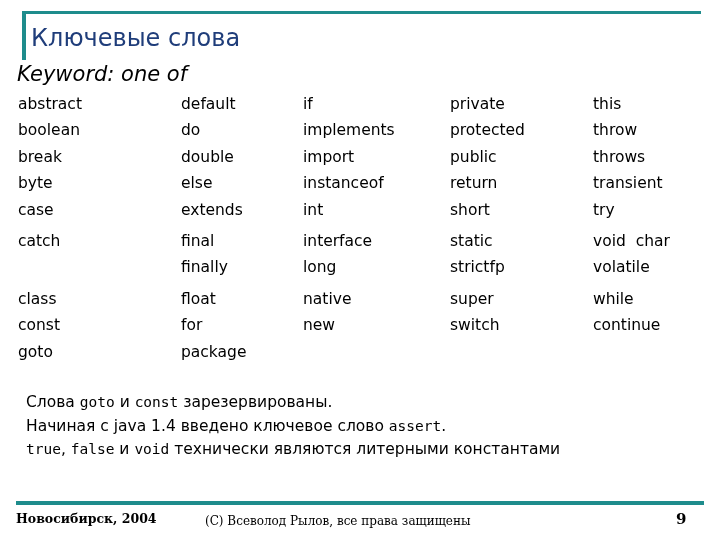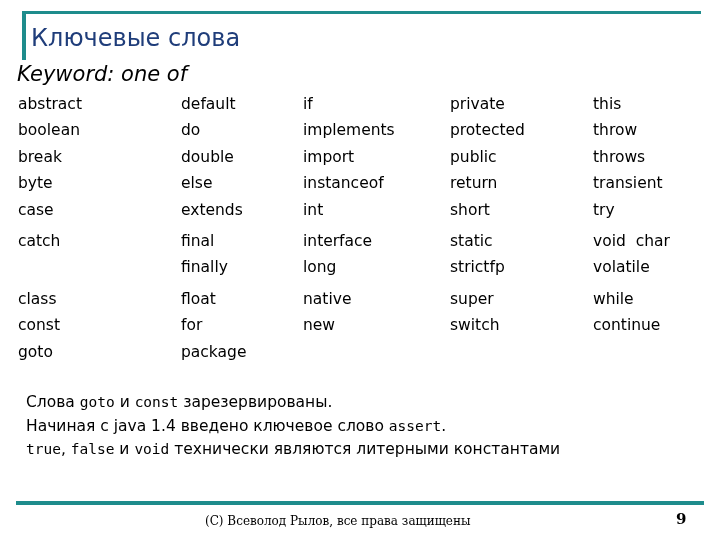--- a/index.html
+++ b/index.html
@@ -240,16 +240,17 @@
     </div>
 
   <div class="notes" id="notes">
       <div class="note-line"><span>Слова </span><span class="code">goto</span><span> и </span><span class="code">const</span><span> зарезервированы.</span></div>
       <div class="note-line"><span>Начиная с java 1.4 введено ключевое слово </span><span class="code">assert</span><span>.</span></div>
       <div class="note-line"><span class="code">true</span><span>, </span><span class="code">false</span><span> и </span><span class="code">void</span><span> технически являются литерными константами</span></div>
     </div>
 
   <div class="rule-bottom"></div>
 
+  <div class="footer-left">Новосибирск, 2004</div>
   <div class="footer-center">(C) Всеволод Рылов, все права защищены</div>
   <div class="footer-page">9</div>
 
 </div>
 
 </body></html>

